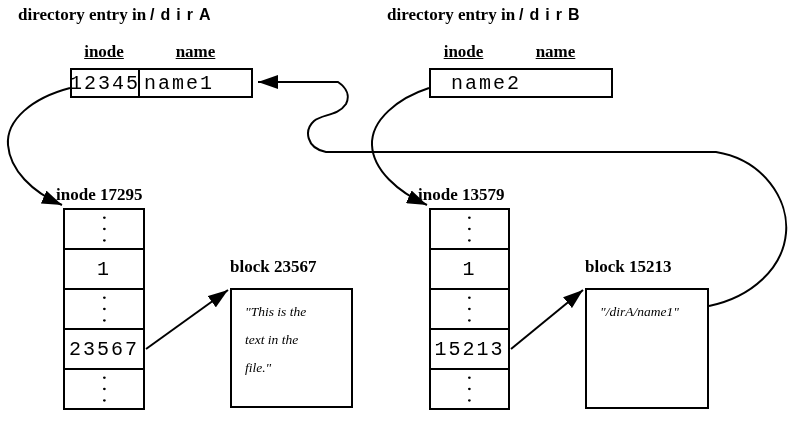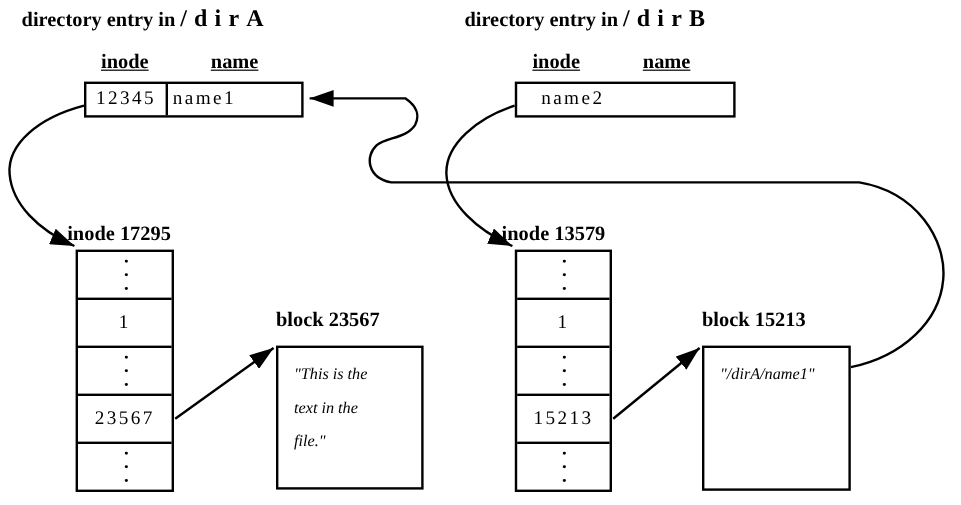--- a/index.html
+++ b/index.html
@@ -2,22 +2,22 @@
 <html><head>
 <meta charset="utf-8">
 <style>
   html,body { margin:0; padding:0; background:#ffffff; }
   .canvas {
     position:relative; width:801px; height:421px; background:#ffffff;
     color:#000; font-family:"Liberation Serif", serif; overflow:hidden;
   }
   .abs { position:absolute; }
   .serif-label { font-family:"Liberation Serif", serif; font-weight:bold; font-size:17px; white-space:nowrap; }
-  .mono { font-family:Liberation Serif, serif; font-size:16px; letter-spacing:2px; white-space:nowrap; }
-  .title-path { font-family:Liberation Serif, serif; font-size:20px; letter-spacing:6px; margin-left:4px; }
+  .mono { font-family:Liberation Mono, monospace; font-size:20px; letter-spacing:2px; white-space:nowrap; }
+  .title-path { font-family:Liberation Sans, sans-serif; font-size:16px; letter-spacing:6px; margin-left:4px; }
   .hdr { display:flex; align-items:center; justify-content:center; height:20px;text-decoration:underline; }
 
   
   .dtable { position:absolute; display:flex; height:30px; border:2px solid #000; background:#fff; box-sizing:border-box; z-index:2; }
   .dcell { display:flex; align-items:center; box-sizing:border-box; height:100%; }
   .dcell.c-inode { border-right:2px solid #000; justify-content:center; }
   .dcell.c-name { padding-left:4px; }
 
   
   .itable { position:absolute; display:flex; flex-direction:column; border:2px solid #000; background:#fff; box-sizing:border-box; z-index:2; }

